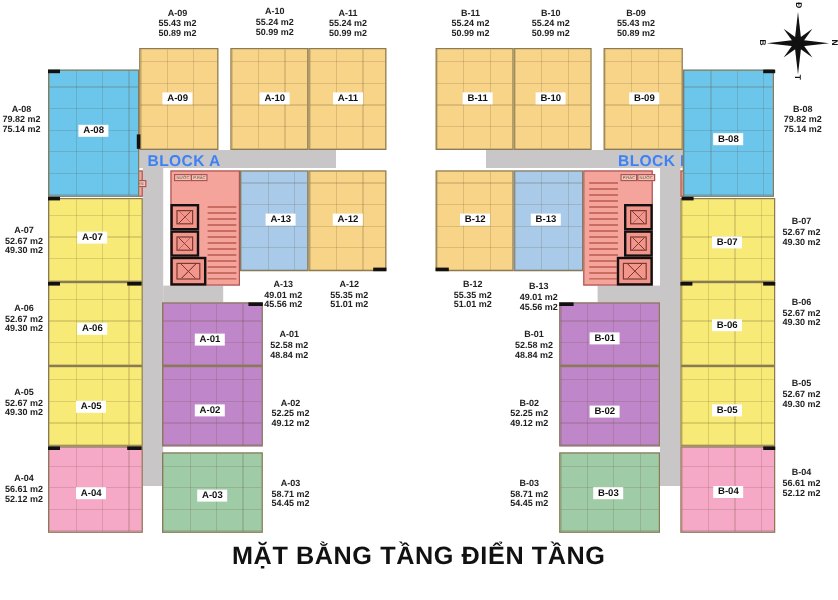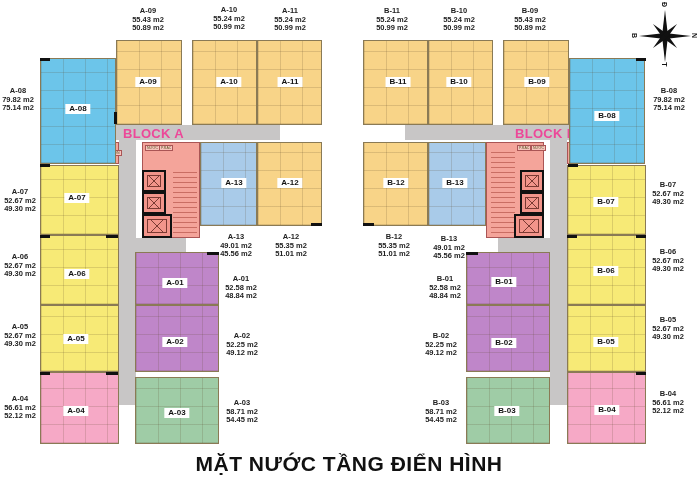--- a/index.html
+++ b/index.html
@@ -19,21 +19,21 @@
   .info span { display: block; }
   .corridor { position: absolute; background: #c8c6c6; }
   .core { position: absolute; background: #f4a49a; box-sizing: border-box; border: 1px solid #a55; }
   .lift { position: absolute; box-sizing: border-box; border: 2.5px solid #111; background: #f2958b; }
   .lift::after { content: ""; position: absolute; inset: 3px;
     background: linear-gradient(45deg, transparent 48%, #7a3a33 49%, #7a3a33 51%, transparent 52%),
                 linear-gradient(-45deg, transparent 48%, #7a3a33 49%, #7a3a33 51%, transparent 52%);
     border: 1px solid #7a3a33; }
   .stair { position: absolute; background: repeating-linear-gradient(0deg, #c96d63 0 1px, transparent 1px 5px); }
   .small-tag { position: absolute; font-size: 3.5px; color: #552; background: #f7c4bd; border: 0.5px solid #a55; padding: 0 1px; }
-  .block-label { position: absolute; font-size: 13px; font-weight: bold; color: #ec4899; letter-spacing: 0.3px; }
+  .block-label { position: absolute; font-size: 13px; font-weight: bold; color: #3b82f6; letter-spacing: 0.3px; }
   .wallmark { position: absolute; background: #111; }
   .title { position: absolute; left: 0; width: 698px; top: 452px; text-align: center; font-size: 21px;
            font-weight: bold; color: #111; letter-spacing: 0.5px; }
   .compass { position: absolute; left: 634px; top: 2px; width: 62px; height: 66px; }
   .compass .lbl { position: absolute; font-size: 7px; font-weight: bold; color: #111; }
 </style>
 </head>
 <body>
 
 <div>
@@ -312,13 +312,13 @@
       <polygon points="12,-12 2,2 -2,-2" fill="#111"></polygon>
       <polygon points="-12,12 2,2 -2,-2" fill="#111"></polygon>
     </g>
   </svg>
   <span class="lbl" style="left:28px;top:-1px;transform:rotate(90deg);">Đ</span>
   <span class="lbl" style="left:28px;top:59px;transform:rotate(90deg);">T</span>
   <span class="lbl" style="left:-2px;top:30px;transform:rotate(90deg);">B</span>
   <span class="lbl" style="left:58px;top:30px;transform:rotate(90deg);">N</span>
 </div>
 
-<div class="title">MẶT NƯỚC TẦNG ĐIỂN HÌNH</div>
+<div class="title">MẶT BẰNG TẦNG ĐIỂN TẦNG</div>
 
 </body></html>

